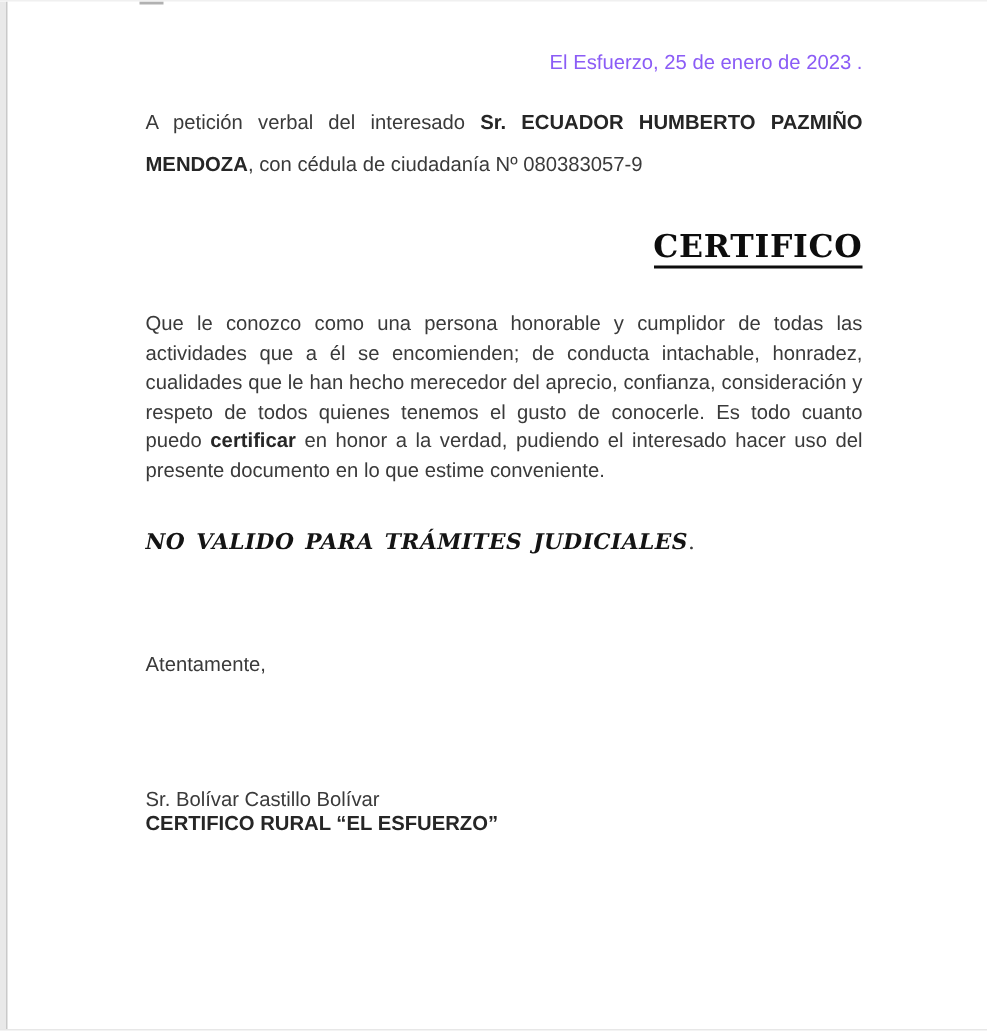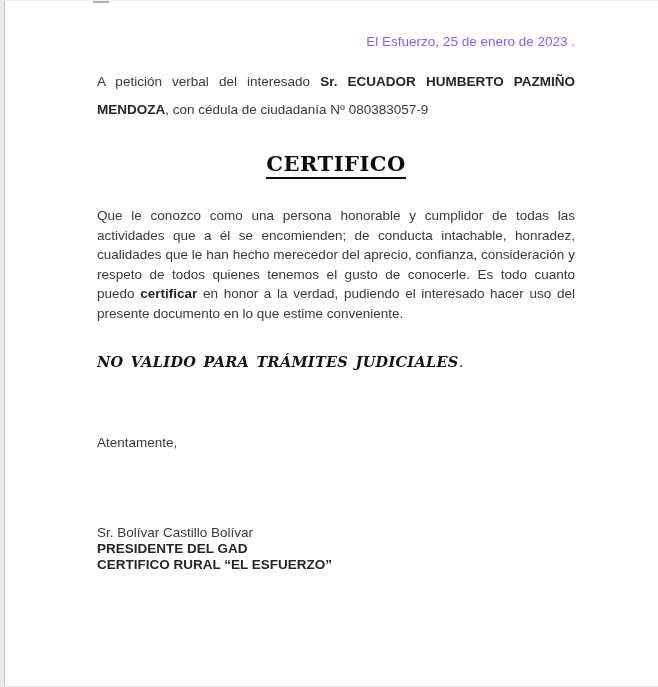--- a/index.html
+++ b/index.html
@@ -72,21 +72,21 @@
     font-size: 13.5px;
     line-height: 28px;
     text-align: justify;
     color: #3a3a3a;
   }
   .petition b, .body-par b {
     color: #262626;
   }
   .certify-heading {
     margin-top: 28px;
-    text-align: center;
+    text-align: right;
     font-family: "DejaVu Serif", serif;
     font-weight: bold;
     font-size: 21px;
     line-height: 24px;
     letter-spacing: 0.5px;
     color: #0d0d0d;
   }
   .body-par {
     margin-top: 30px;
     font-size: 13.5px;
@@ -146,17 +146,16 @@
   </div>
 
   <p class="body-par"><span>Que le conozco como una persona honorable y cumplidor de todas las actividades que a él se encomienden; de conducta intachable, honradez, cualidades que le han hecho merecedor del aprecio, confianza, consideración y respeto de todos quienes tenemos el gusto de conocerle. Es todo cuanto puedo </span><b>certificar</b><span> en honor a la verdad, pudiendo el interesado hacer uso del presente documento en lo que estime conveniente.</span></p>
 
   <div class="disclaimer"><span>NO VALIDO PARA TRÁMITES JUDICIALES</span><span class="period">.</span></div>
 
   <div class="closing">Atentamente,</div>
 
   <div class="signature">
     <div>Sr. Bolívar Castillo Bolívar</div>
-    <div class="sig-bold">PRESIDENTE DEL GAD</div>
     <div class="sig-bold">CERTIFICO RURAL “EL ESFUERZO”</div>
   </div>
 
 </div>
 
 </body></html>

